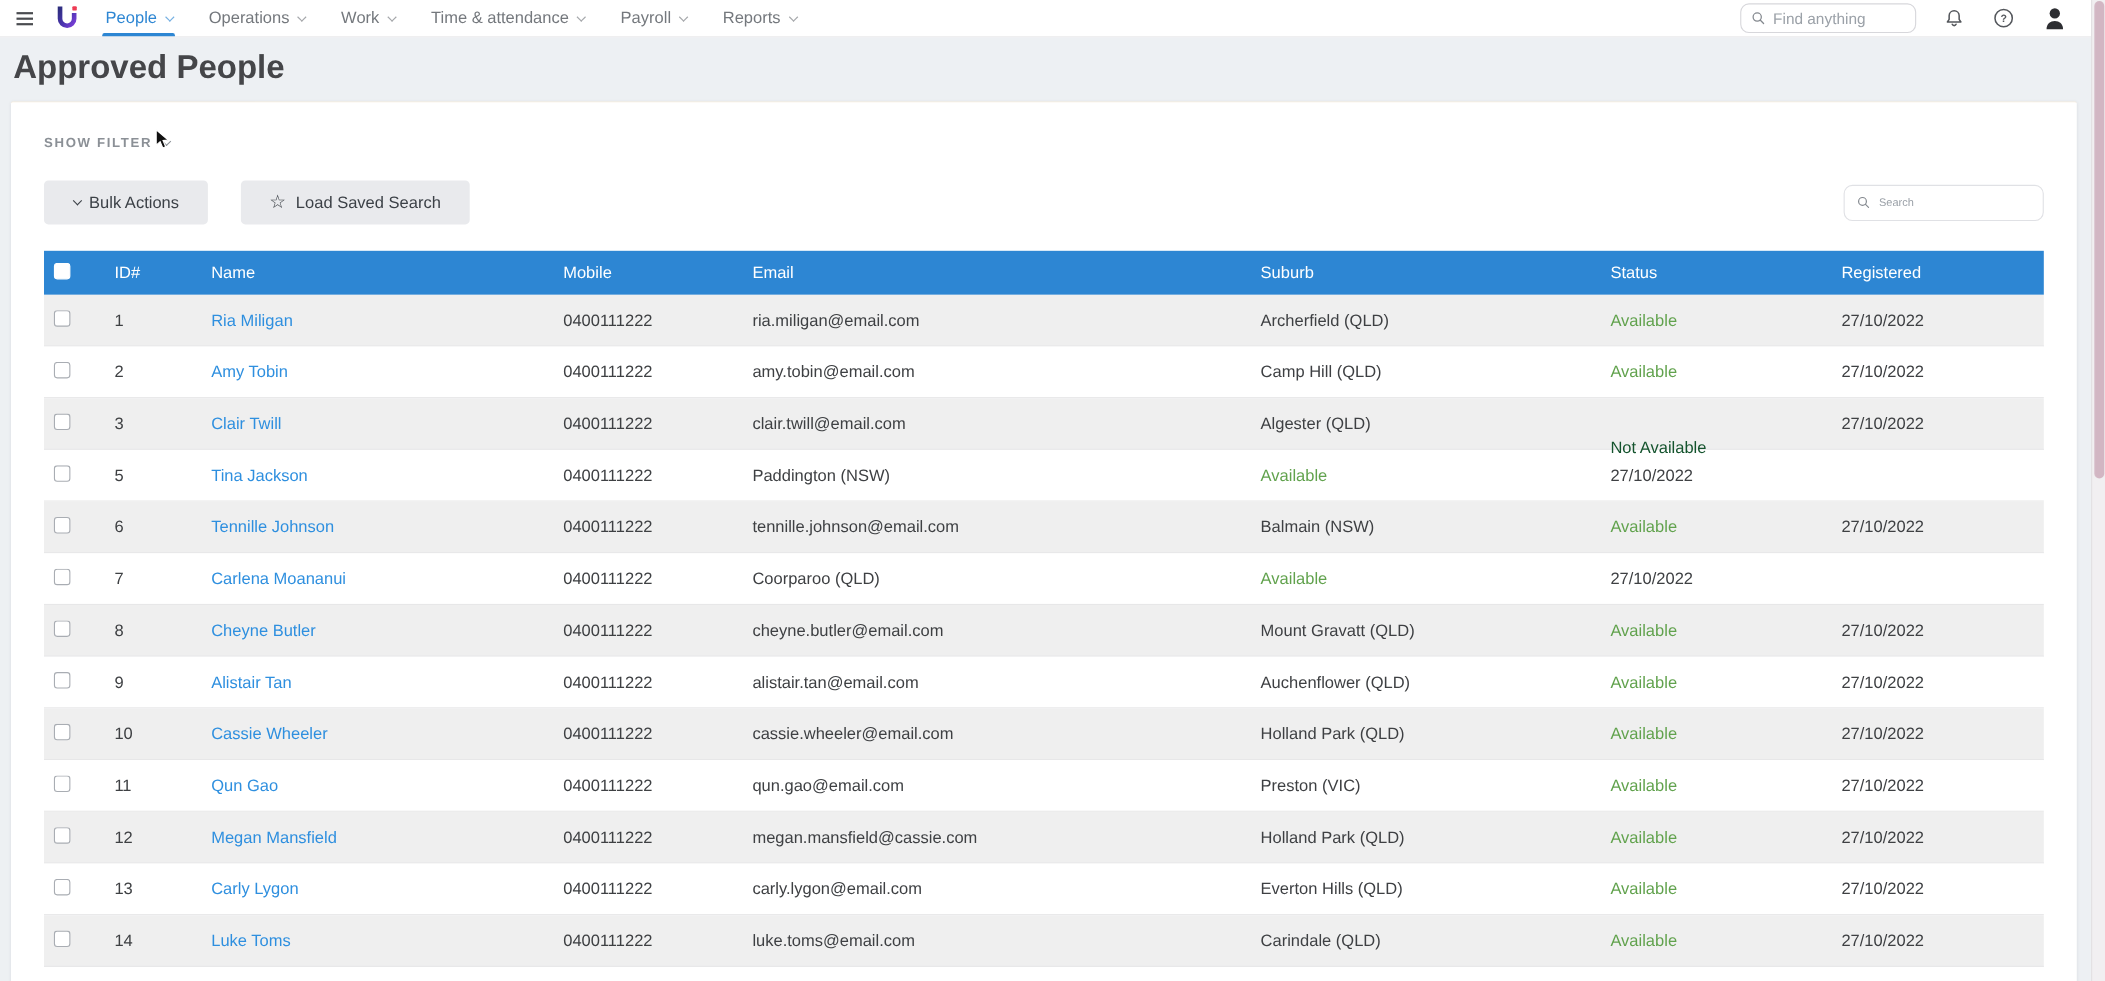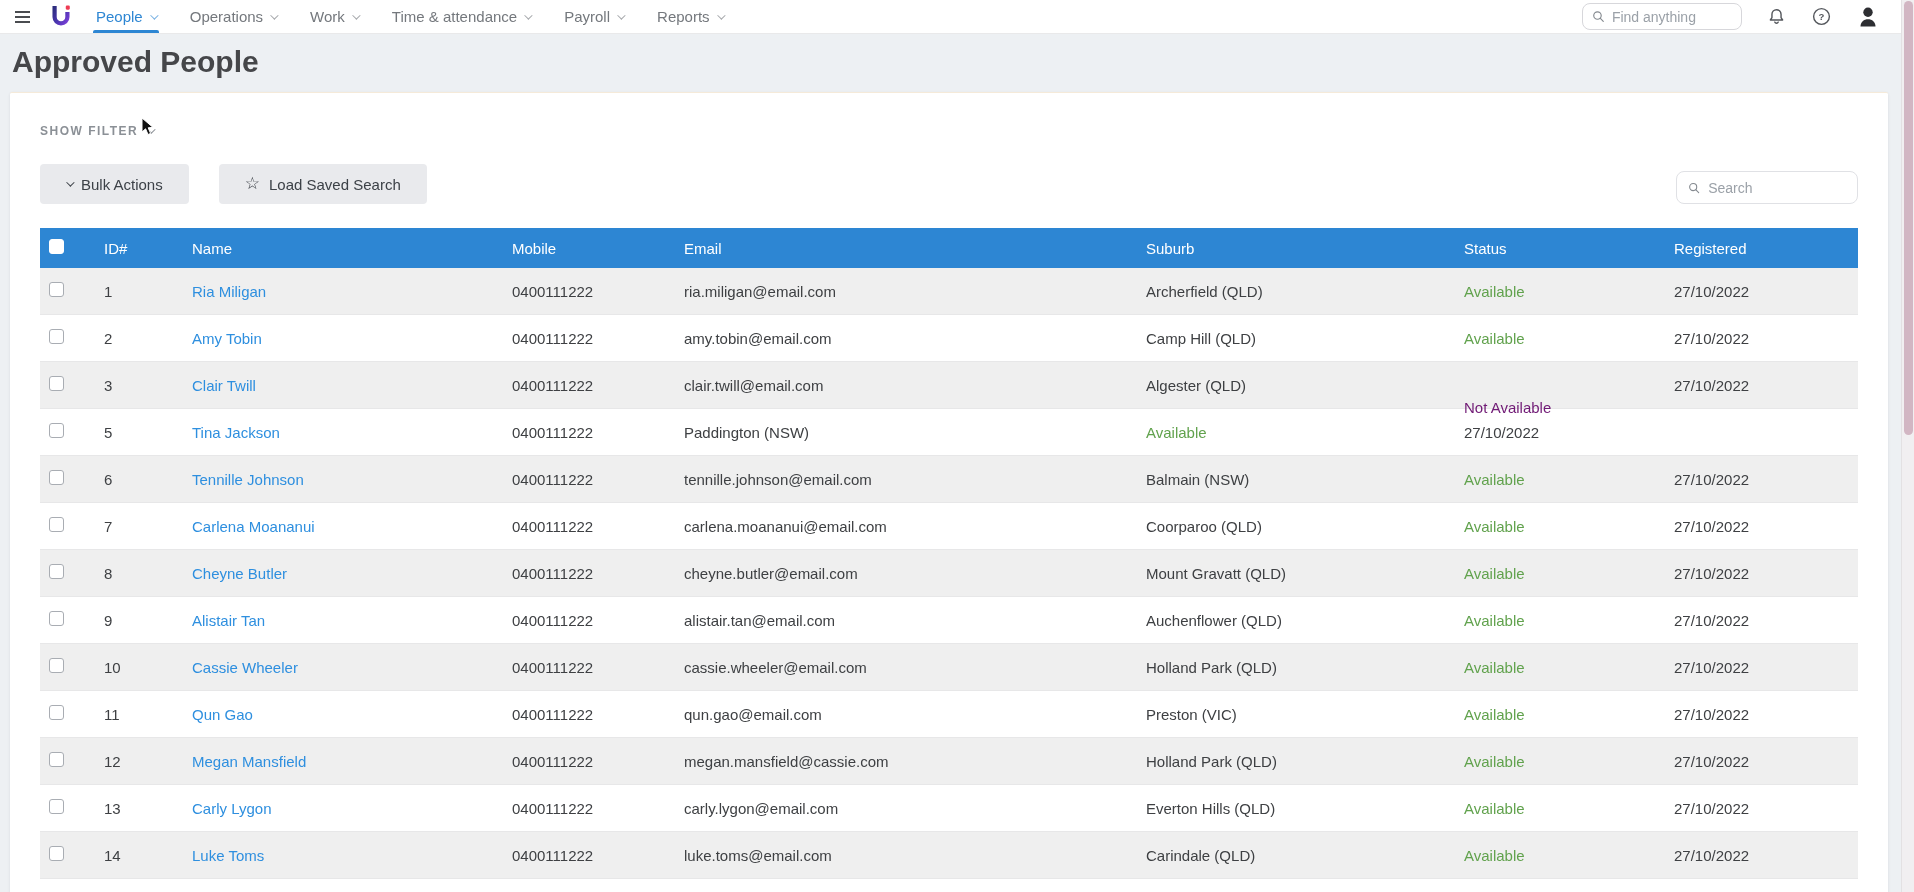--- a/index.html
+++ b/index.html
@@ -39,30 +39,30 @@
   .page-title { font-size:30px; font-weight:bold; color:#454649; margin:11px 0 13px 12px; }
   .card { margin:0 26px 0 10px; background:#ffffff; border-radius:2px;
     border-top:1px solid #f5ead9; box-shadow:0 1px 3px rgba(40,50,60,.10);
     padding:28px 30px 60px 30px; min-height:820px; position:relative; }
 
   .show-filter { display:inline-flex; align-items:center; gap:9px; font-size:12px;
     letter-spacing:1.5px; color:#8b9096; cursor:pointer; font-weight:bold; }
   .show-filter .chev { opacity:1; border-color:#8b9096; }
   .cursor-arrow { position:absolute; left:130px; top:24px; pointer-events:none; }
 
-  .toolbar { margin-top:25px; display:flex; align-items:flex-end; }
+  .toolbar { margin-top:25px; display:flex; align-items:center; }
   .btn { height:40px; background:#e9eaed; border:none; border-radius:4px; cursor:pointer;
     font-family:inherit; font-size:15px; color:#3c4147; display:inline-flex;
     align-items:center; justify-content:center; gap:9px; padding:0 26px; }
   .btn + .btn { margin-left:30px; }
   .btn .chev { opacity:1; border-color:#3c4147; }
   .star-glyph { font-size:17px; line-height:1; position:relative; top:-1px; }
   .table-search { margin-left:auto; width:182px; height:33px; border:1px solid #e0e1e5;
     border-radius:8px; display:flex; align-items:center; gap:8px; padding:0 11px; background:#fff; }
-  .table-search input { border:none; outline:none; width:100%; font-size:14px;
+  .table-search input { border:none; outline:none; width:100%; font-size:10px;
     font-family:inherit; color:#45484c; background:transparent; }
   .table-search input::placeholder { color:#9ba1a8; }
 
   
   .table { margin-top:24px; width:100%; }
   .trow { display:grid; grid-template-columns:48px 88px 320px 172px 462px 318px 210px 1fr;
     align-items:center; }
   .thead { background:var(--accent); height:40px; color:#ffffff; font-size:15px; }
   .thead .cell { color:#fff; }
   .cell { padding-left:16px; font-size:15px; color:#3e4043; white-space:nowrap;
@@ -221,21 +221,21 @@
     <div class="cell">27/10/2022</div>
   </div>
 
   <div class="trow">
     <div class="cell cb"><span class="checkbox"></span></div>
     <div class="cell">3</div>
     <div class="cell"><a class="name-link">Clair Twill</a></div>
     <div class="cell">0400111222</div>
     <div class="cell">clair.twill@email.com</div>
     <div class="cell">Algester (QLD)</div>
-    <div class="cell status" style="color: #701a75; margin-top: 44px;">Not Available</div>
+    <div class="cell status" style="color: #14532d; margin-top: 44px;">Not Available</div>
     <div class="cell">27/10/2022</div>
   </div>
 
   <div class="trow">
     <div class="cell cb"><span class="checkbox"></span></div>
     <div class="cell">5</div>
     <div class="cell"><a class="name-link">Tina Jackson</a></div>
     <div class="cell">0400111222</div>
     <div class="cell">Paddington (NSW)</div>
     <div class="cell status" style="color: rgb(97, 162, 77);">Available</div>
@@ -251,21 +251,20 @@
     <div class="cell">Balmain (NSW)</div>
     <div class="cell status" style="color: rgb(97, 162, 77);">Available</div>
     <div class="cell">27/10/2022</div>
   </div>
 
   <div class="trow">
     <div class="cell cb"><span class="checkbox"></span></div>
     <div class="cell">7</div>
     <div class="cell"><a class="name-link">Carlena Moananui</a></div>
     <div class="cell">0400111222</div>
-    <div class="cell">carlena.moananui@email.com</div>
     <div class="cell">Coorparoo (QLD)</div>
     <div class="cell status" style="color: rgb(97, 162, 77);">Available</div>
     <div class="cell">27/10/2022</div>
   </div>
 
   <div class="trow">
     <div class="cell cb"><span class="checkbox"></span></div>
     <div class="cell">8</div>
     <div class="cell"><a class="name-link">Cheyne Butler</a></div>
     <div class="cell">0400111222</div>

